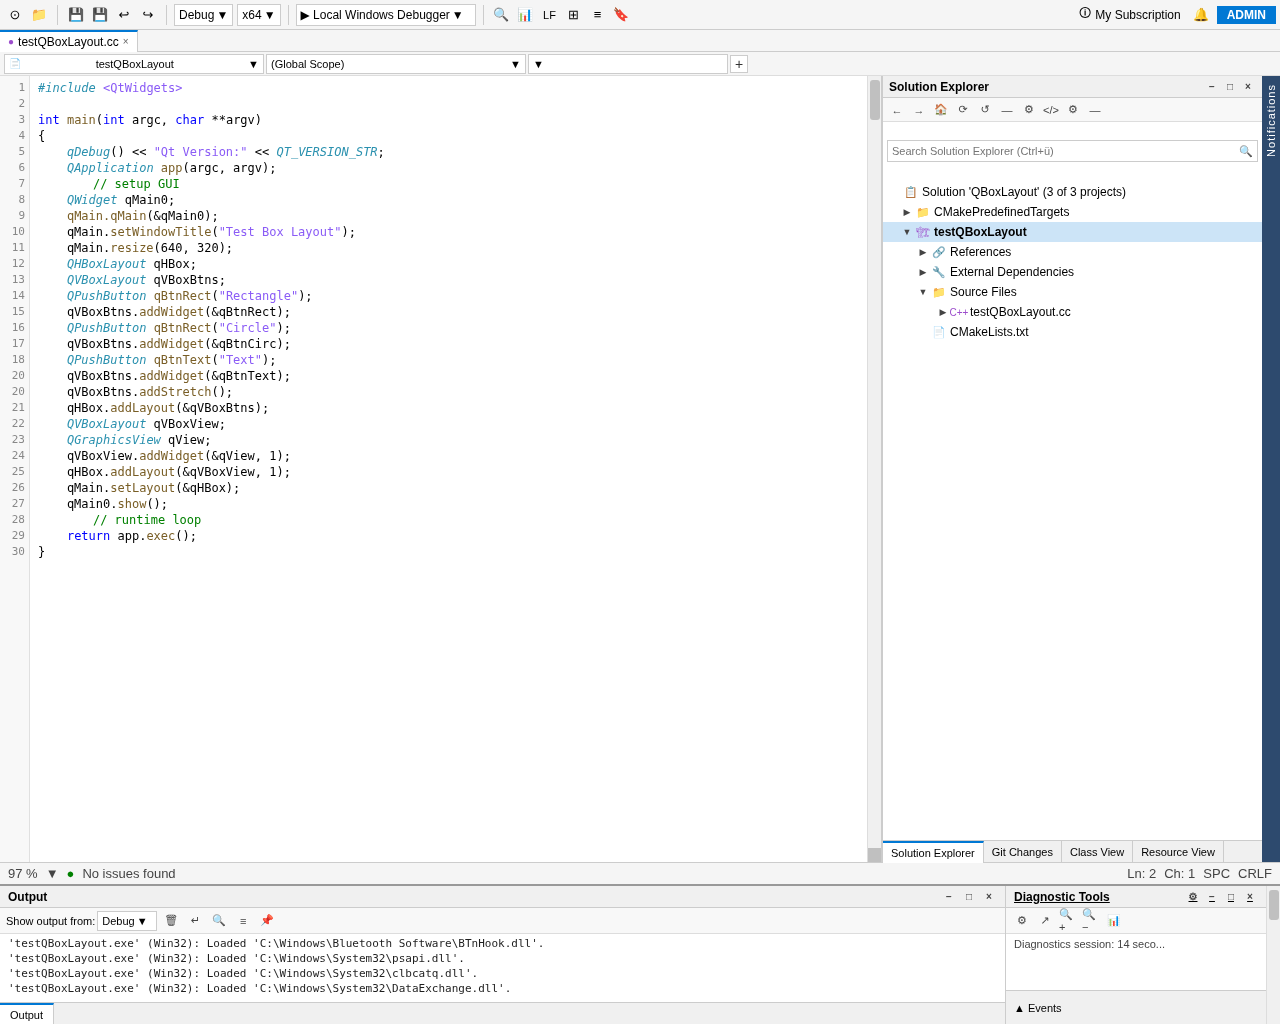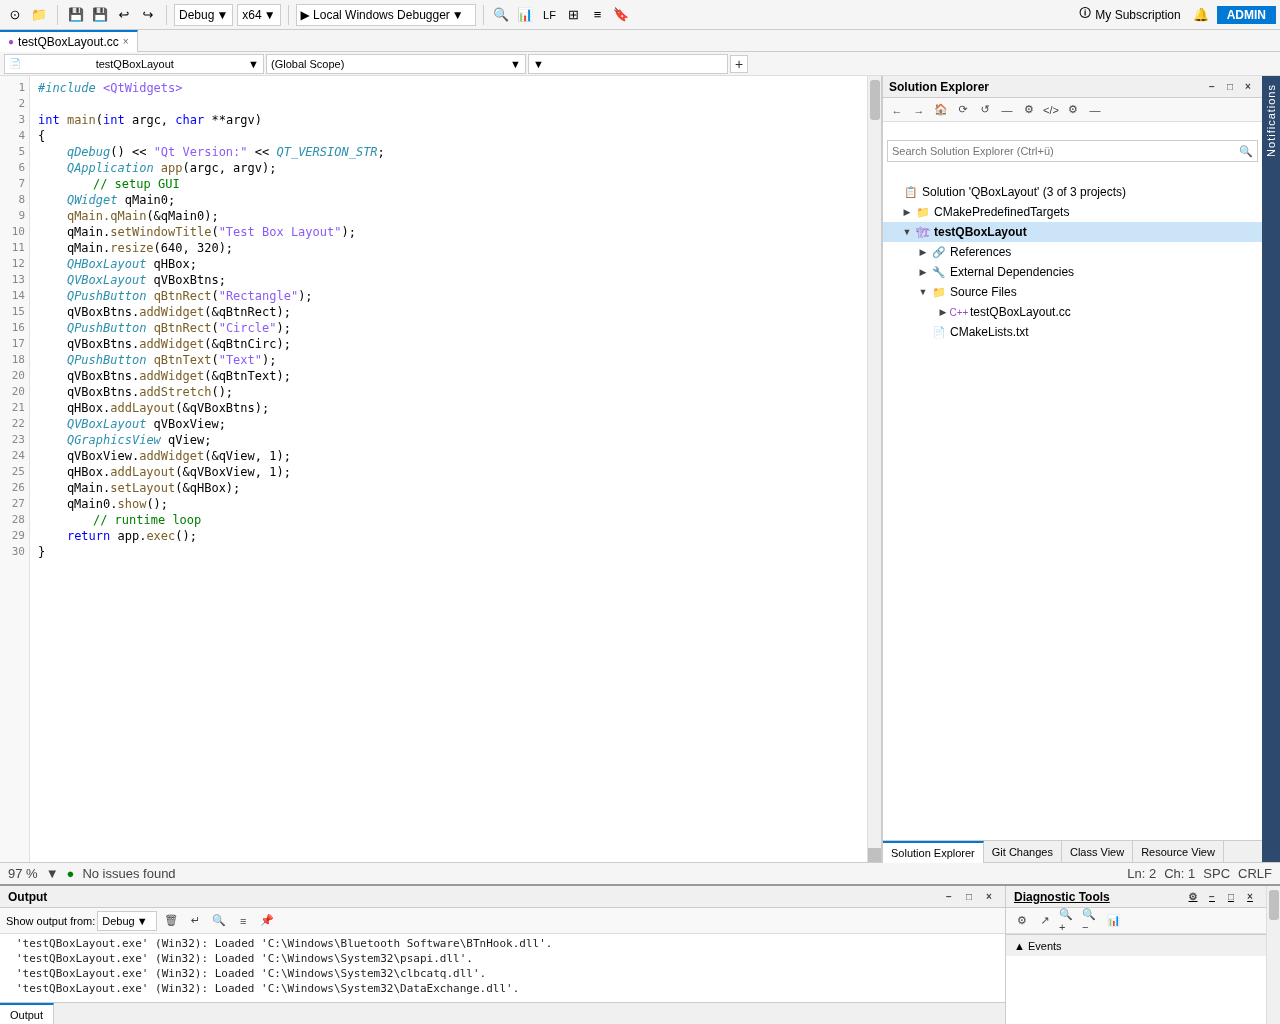--- a/index.html
+++ b/index.html
@@ -381,21 +381,21 @@
       align-items: center;
       justify-content: center;
       border: 1px solid transparent;
       cursor: pointer;
       font-size: 11px;
       color: #444;
     }
     #output-content {
       flex: 1;
       overflow: auto;
-      padding: 2px 16px;
+      padding: 2px 8px;
       font-family: 'Consolas', monospace;
       font-size: 11px;
       line-height: 15px;
       color: #1e1e1e;
       background: white;
     }
 
     
     #diag-panel {
       width: 260px;
@@ -810,21 +810,24 @@
         <div class="ta-btn">×</div>
       </div>
     </div>
     <div id="diag-toolbar">
       <div class="diag-tb-btn">⚙</div>
       <div class="diag-tb-btn">↗</div>
       <div class="diag-tb-btn">🔍+</div>
       <div class="diag-tb-btn">🔍−</div>
       <div class="diag-tb-btn">📊</div>
     </div>
-    <div style="height:22px; background:#f0f0f0; border-top:1px solid #ccc; display:flex; align-items:center; padding:0 8px;">
+    <div id="diag-content">
+      <div id="diag-session-text">Diagnostics session: 14 seco...</div>
+    </div>
+    <div style="height:34px; background:#f0f0f0; border-top:1px solid #ccc; display:flex; align-items:center; padding:0 8px;">
       <span style="font-size:11px;">▲ Events</span>
     </div>
   </div>
 
   <div style="width:14px; background:#f0f0f0; border-left:1px solid #ddd; position:relative;">
     <div style="width:10px; margin:0 2px; height:30px; background:#c0c0c0; border-radius:3px; position:absolute; top:4px;"></div>
   </div>
 </div>
 
 </body></html>

